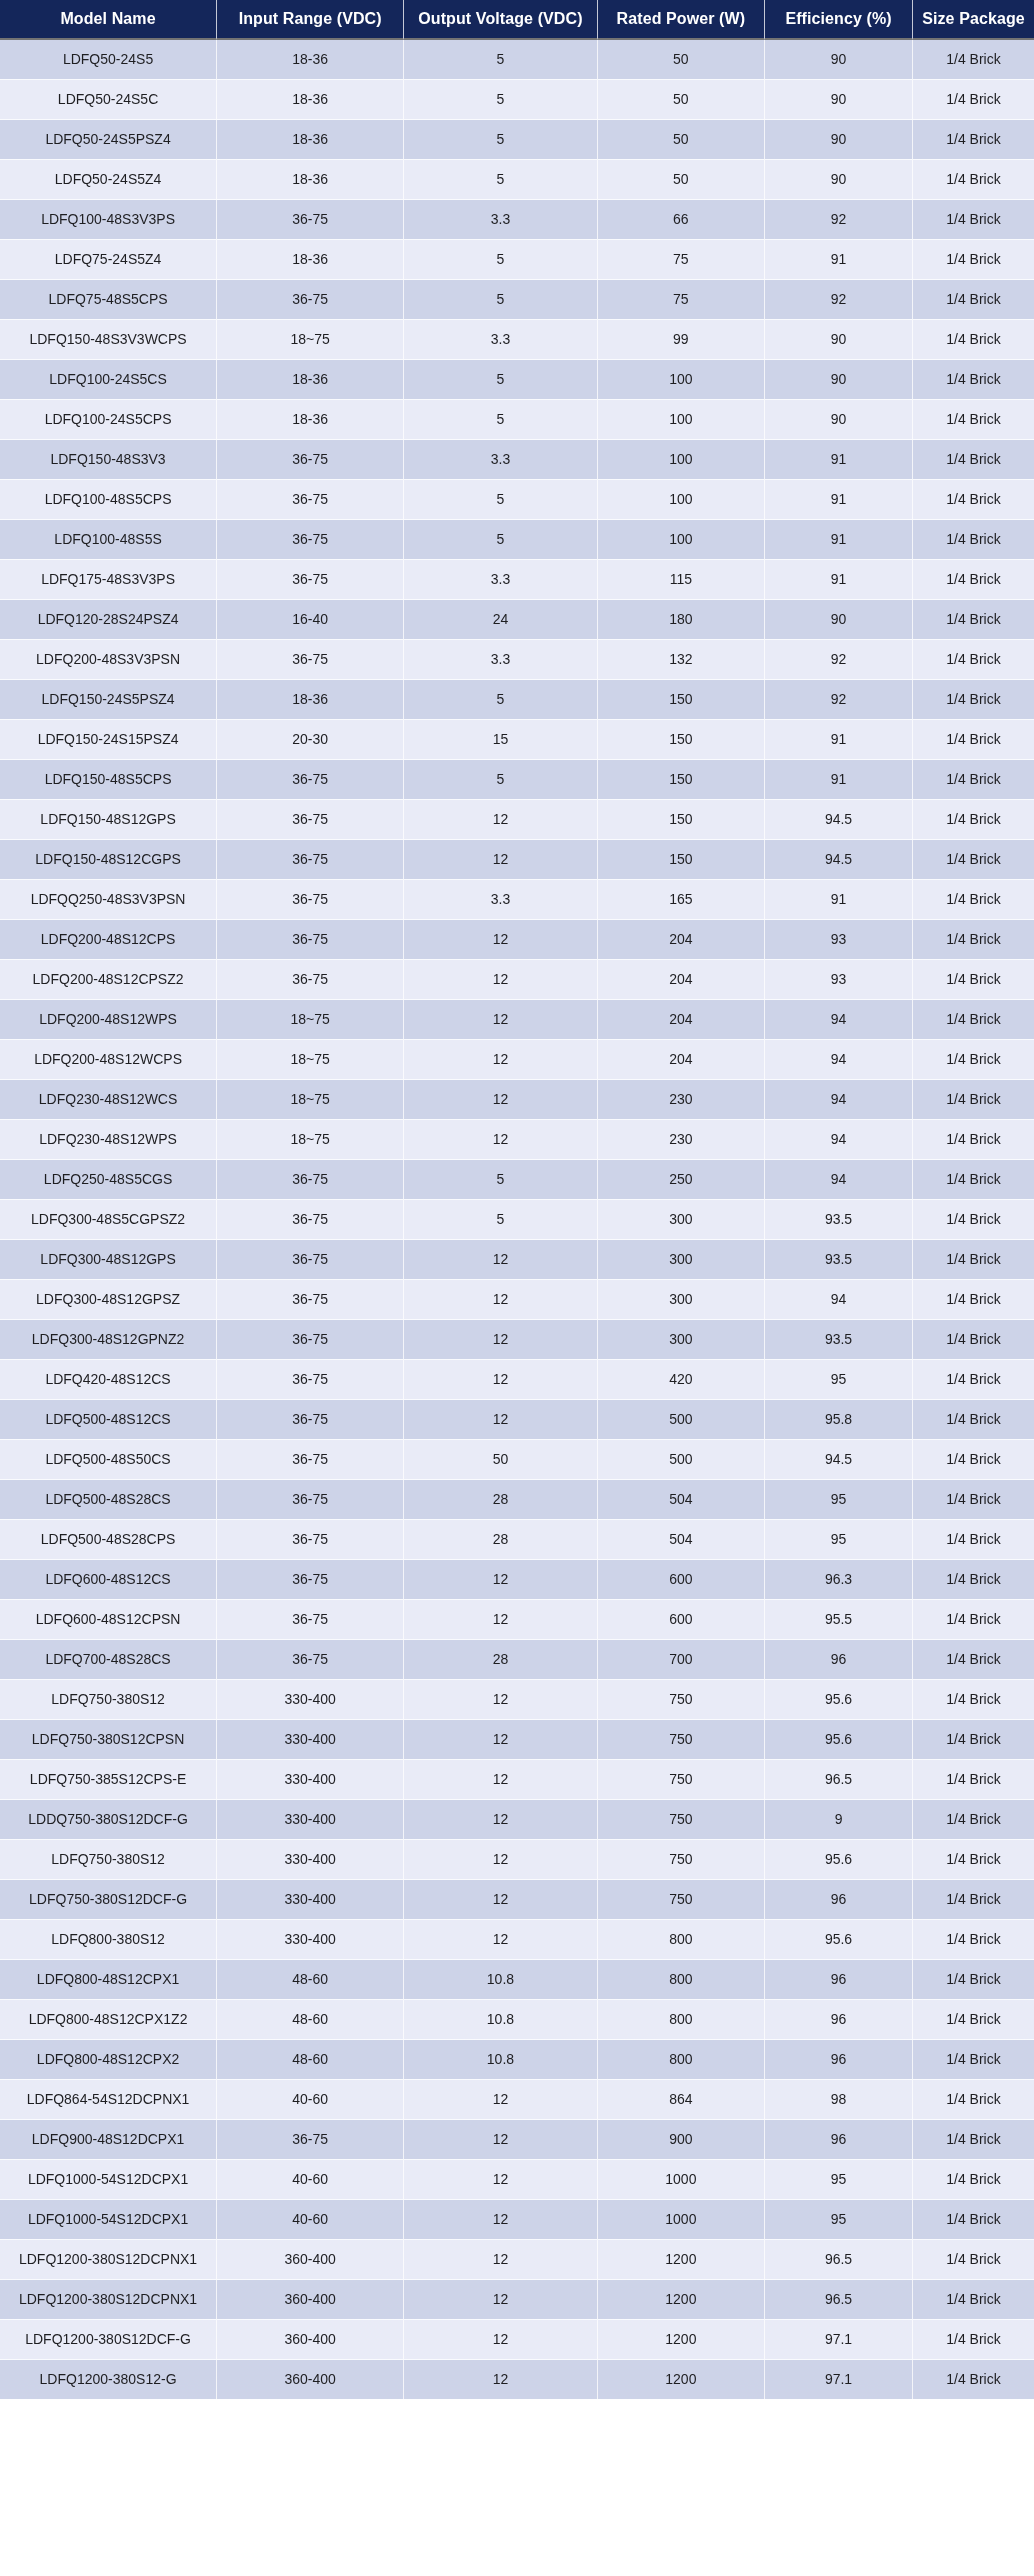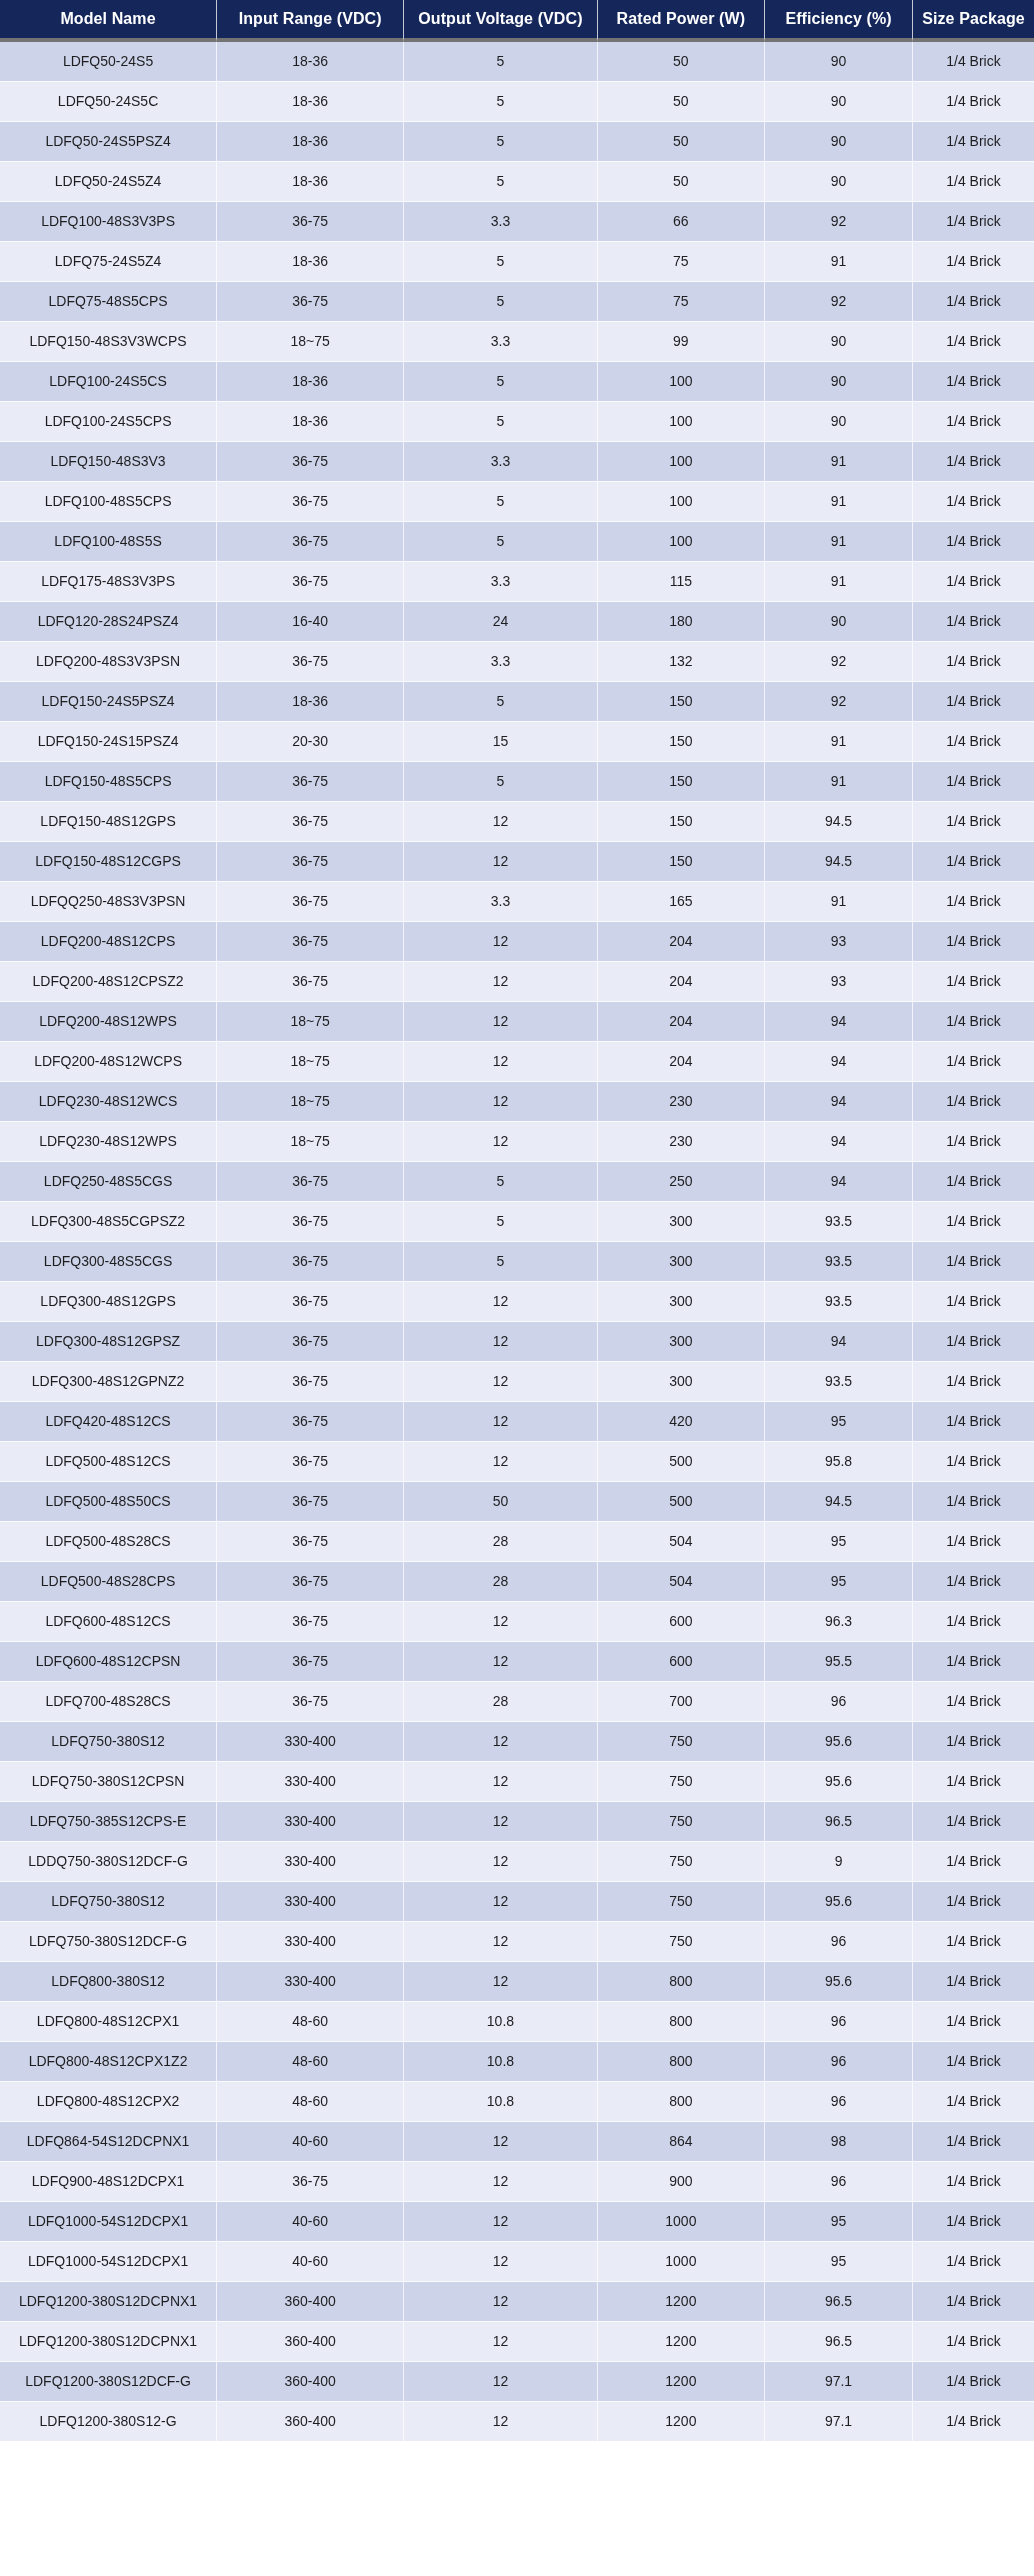--- a/index.html
+++ b/index.html
@@ -21,21 +21,21 @@
   col.c5{width:11.7%}
   th{
     background:var(--header-bg);
     color:var(--header-text);
     font-size:16px;
     font-weight:bold;
     height:38px;
     text-align:center;
     vertical-align:middle;
     border-right:1px solid var(--grid-line);
-    border-bottom:4px solid #737373;
+    border-bottom:2px solid #737373;
     padding:0 3.1px;
     letter-spacing:0.1px;
   }
   td{
     color:var(--body-text);
     font-size:14px;
     height:39px;
     text-align:center;
     vertical-align:middle;
     border-right:1px solid var(--grid-line);
@@ -306,28 +306,20 @@
       </tr>
       <tr>
         <td>LDFQ300-48S5CGPSZ2</td>
         <td>36-75</td>
         <td>5</td>
         <td>300</td>
         <td>93.5</td>
         <td>1/4 Brick</td>
       </tr>
       <tr>
-        <td>LDFQ300-48S5CGS</td>
-        <td>36-75</td>
-        <td>5</td>
-        <td>300</td>
-        <td>93.5</td>
-        <td>1/4 Brick</td>
-      </tr>
-      <tr>
         <td>LDFQ300-48S12GPS</td>
         <td>36-75</td>
         <td>12</td>
         <td>300</td>
         <td>93.5</td>
         <td>1/4 Brick</td>
       </tr>
       <tr>
         <td>LDFQ300-48S12GPSZ</td>
         <td>36-75</td>

